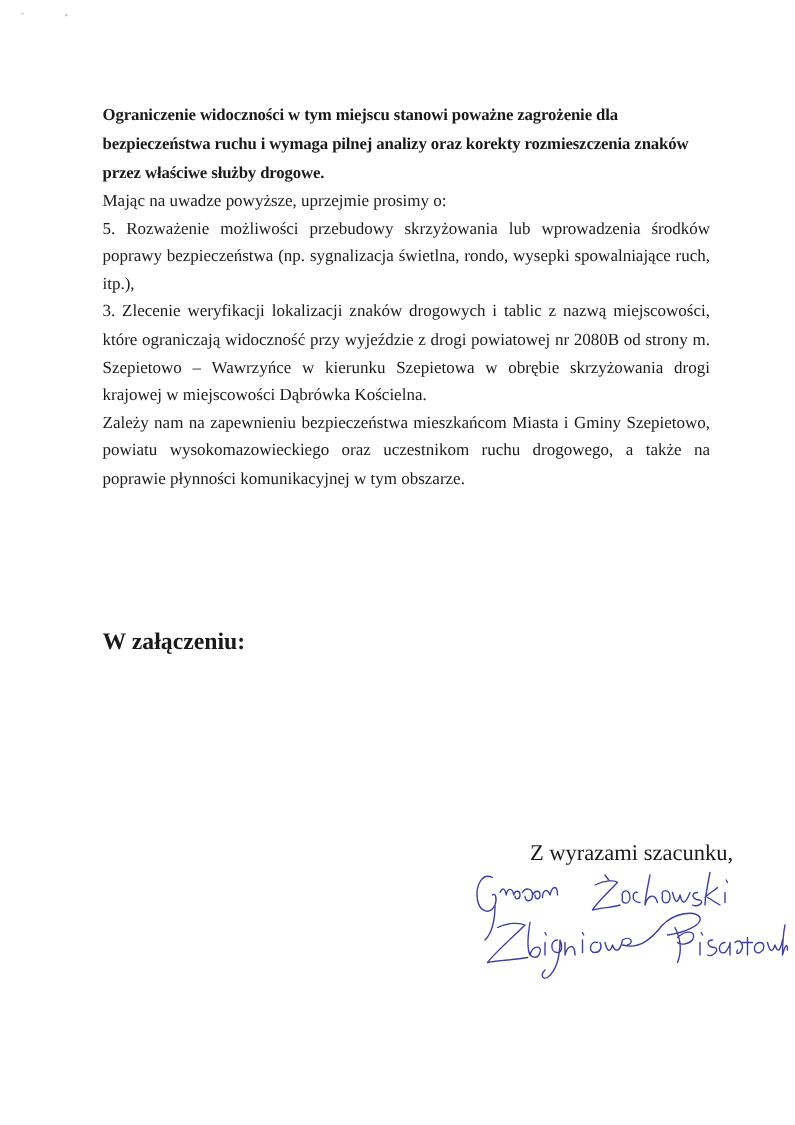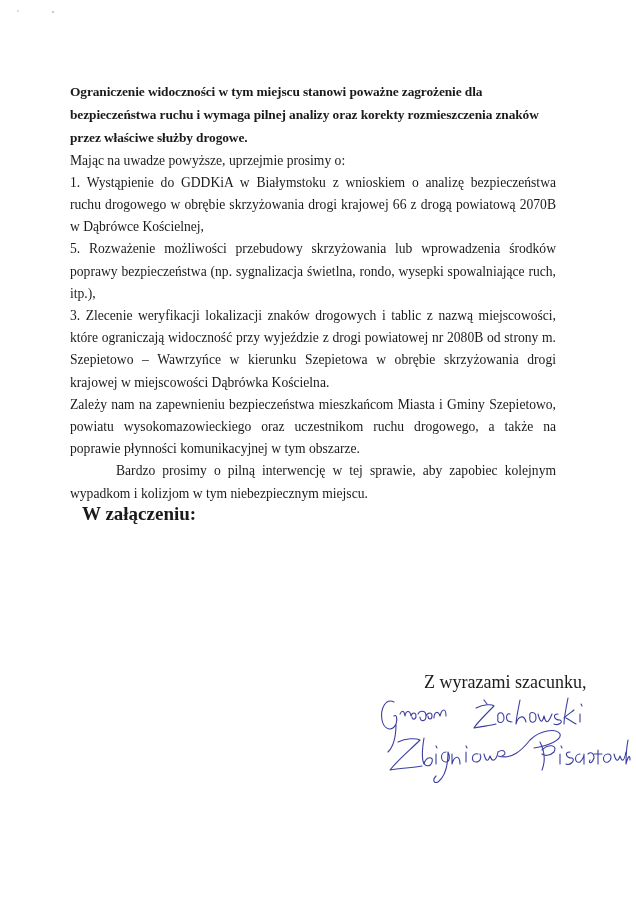--- a/index.html
+++ b/index.html
@@ -2,21 +2,21 @@
 <html><head>
 <meta charset="utf-8">
 <style>
   html, body { margin: 0; padding: 0; background: #ffffff; }
   body { width: 636px; height: 900px; position: relative; overflow: hidden;
          font-family: "Liberation Serif", "DejaVu Serif", serif; color: #1a1a1a; }
   .page { position: absolute; left: 0; top: 0; width: 636px; height: 900px; background: #fff; }
   .scan-mark { position: absolute; left: 17px; top: 10px; width: 2px; height: 2px; background: #ddd; }
   .scan-mark2 { position: absolute; left: 52px; top: 11px; width: 2px; height: 2px; background: #ccc; }
 
-  .body-text { position: absolute; left: 70px; width: 486px; top: 80px;
+  .body-text { position: absolute; left: 82px; width: 486px; top: 80px;
                font-size: 13.6px; line-height: 22.2px; text-align: justify; }
   .body-text p { margin: 0; }
   .bold { font-weight: bold; font-size: 13.4px; line-height: 23.2px; text-align: left; letter-spacing: -0.1px; }
   .underline { }
   .indent { text-indent: 46px; }
 
   .attachment { position: absolute; left: 82px; width: 486px; top: 506px;
                 font-size: 19px; line-height: 15.6px; text-align: justify; }
   .attachment .hdr, .cc .hdr { font-weight: bold; }
   .cc { position: absolute; left: 82px; width: 486px; top: 587px; font-size: 13.2px; line-height: 15.6px; }
@@ -32,25 +32,23 @@
 </head>
 <body>
 
 <div class="page">
   <div class="scan-mark"></div>
   <div class="scan-mark2"></div>
 
   <div class="body-text">
     <p class="bold">Ograniczenie widoczności w tym miejscu stanowi poważne zagrożenie dla bezpieczeństwa ruchu i wymaga pilnej analizy oraz korekty rozmieszczenia znaków przez właściwe służby drogowe.</p>
     <p class="underline">Mając na uwadze powyższe, uprzejmie prosimy o:</p>
-    <p>1. Wystąpienie do GDDKiA w Białymstoku z wnioskiem o analizę bezpieczeństwa ruchu drogowego w obrębie skrzyżowania drogi krajowej 66 z drogą powiatową 2070B w Dąbrówce Kościelnej,</p>
     <p>5. Rozważenie możliwości przebudowy skrzyżowania lub wprowadzenia środków poprawy bezpieczeństwa (np. sygnalizacja świetlna, rondo, wysepki spowalniające ruch, itp.),</p>
     <p>3. Zlecenie weryfikacji lokalizacji znaków drogowych i tablic z nazwą miejscowości, które ograniczają widoczność przy wyjeździe z drogi powiatowej nr 2080B od strony m. Szepietowo – Wawrzyńce w kierunku Szepietowa w obrębie skrzyżowania drogi krajowej w miejscowości Dąbrówka Kościelna.</p>
     <p>Zależy nam na zapewnieniu bezpieczeństwa mieszkańcom Miasta i Gminy Szepietowo, powiatu wysokomazowieckiego oraz uczestnikom ruchu drogowego, a także na poprawie płynności komunikacyjnej w tym obszarze.</p>
-    <p class="indent">Bardzo prosimy o pilną interwencję w tej sprawie, aby zapobiec kolejnym wypadkom i kolizjom w tym niebezpiecznym miejscu.</p>
   </div>
 
   <div class="attachment">
     <div class="hdr">W załączeniu:</div>
   </div>
 
 
   <div class="closing">Z wyrazami szacunku,</div>
 
   <div class="signatures">

